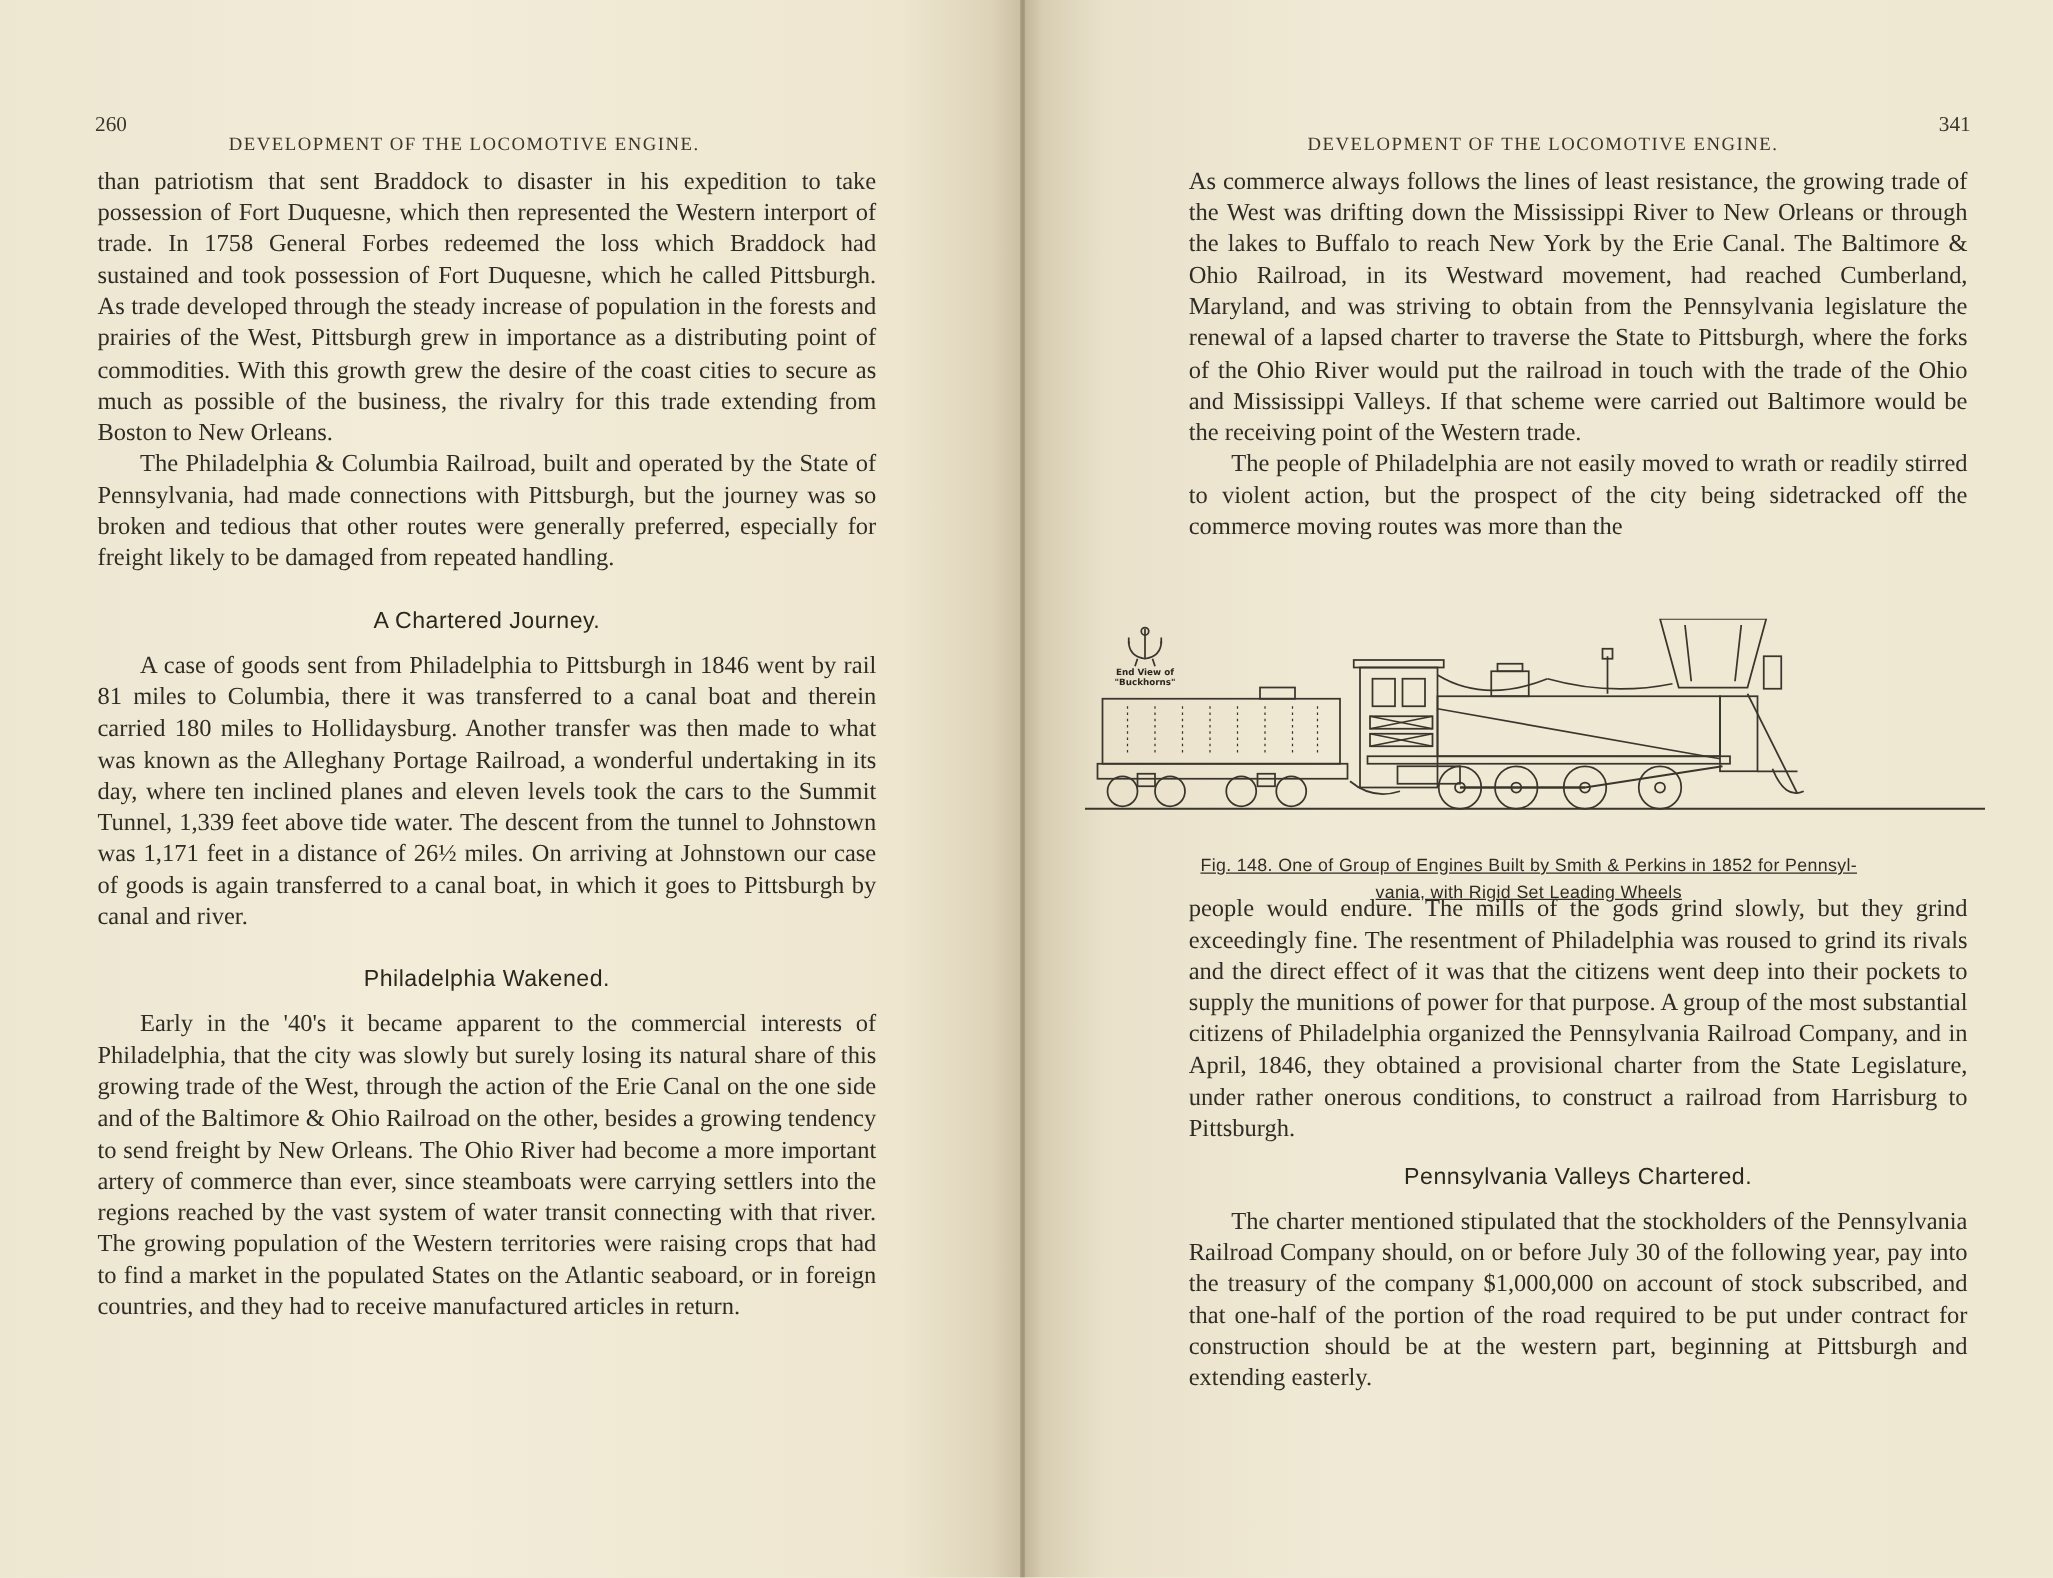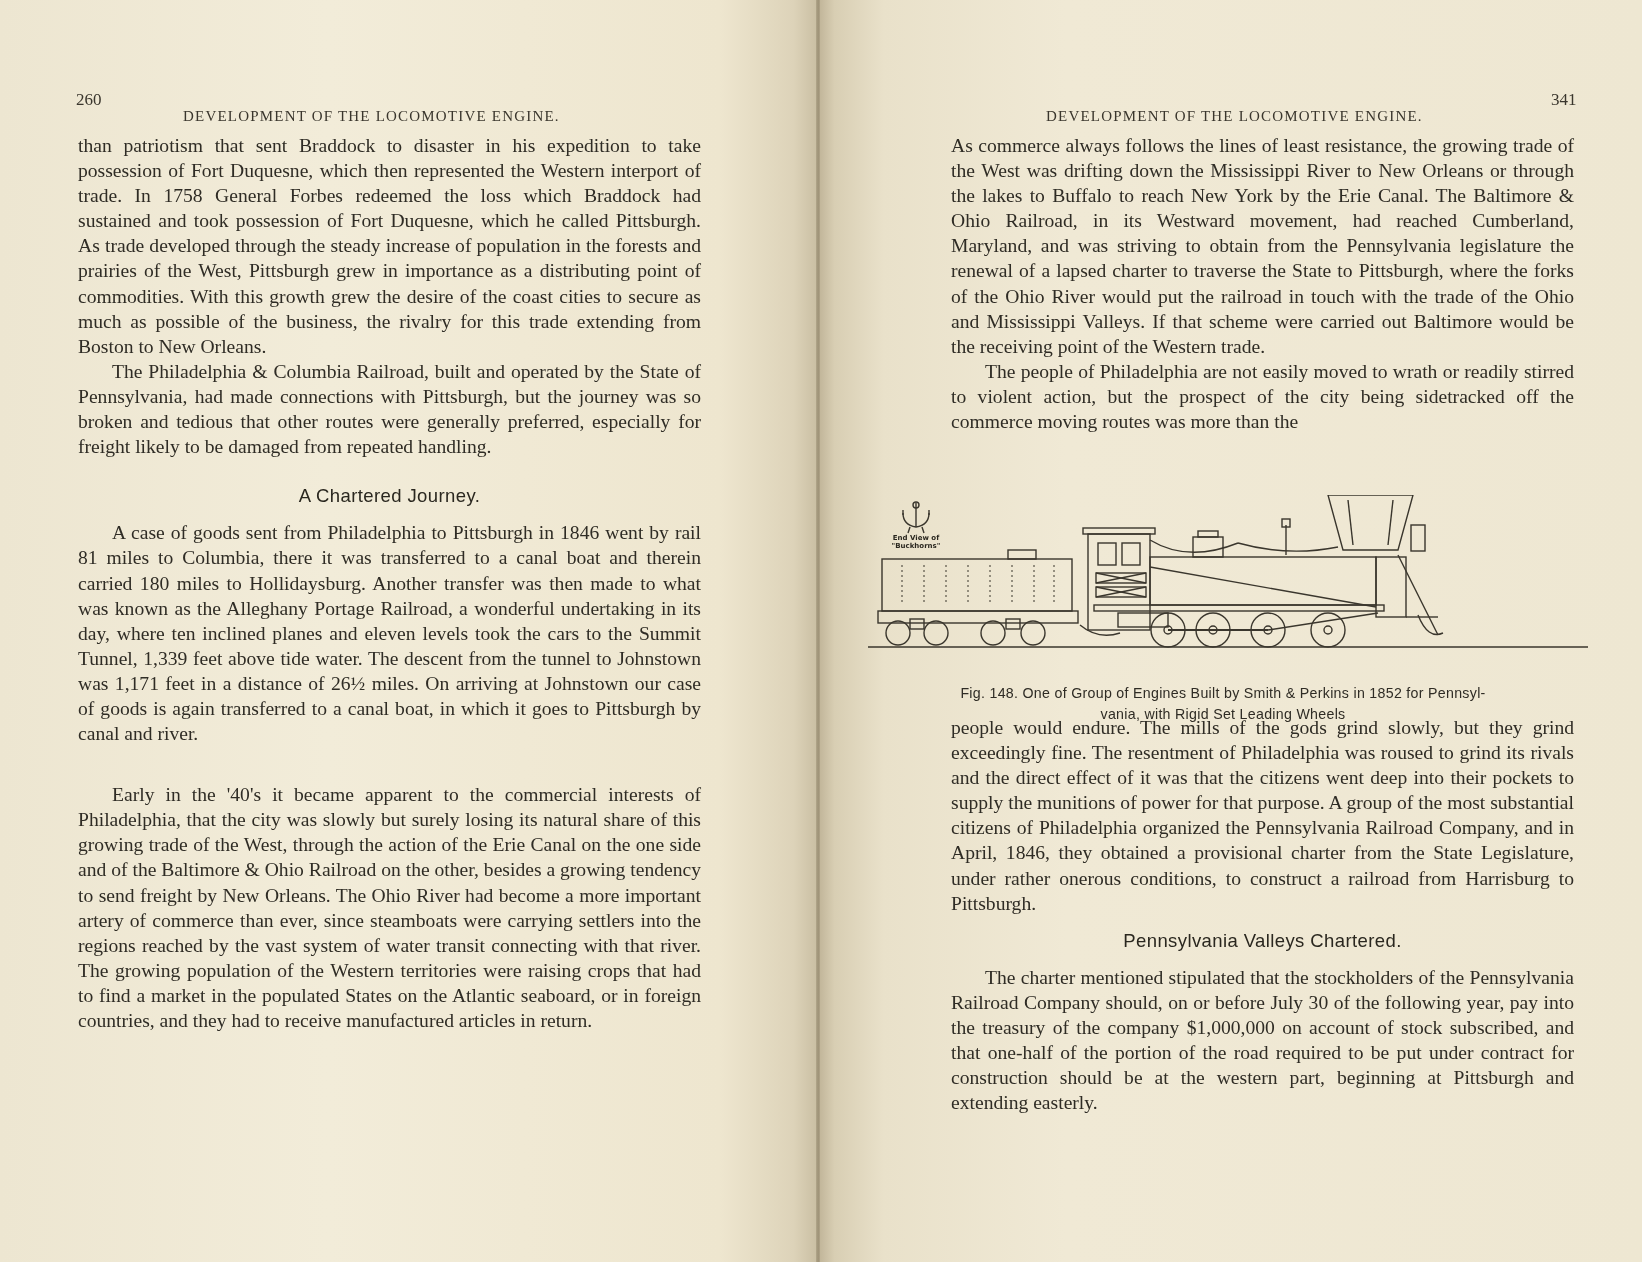--- a/index.html
+++ b/index.html
@@ -51,41 +51,42 @@
     .h-gap1 { height: 24px; }
     .h-gap2 { height: 12px; }
 
     .figure {
       position: absolute; left: 40px; top: 495px; width: 740px; height: 230px;
     }
     .fig-caption {
       position: absolute; left: 80px; top: 683px; width: 650px;
       text-align: center;
       font-family: "Liberation Sans", "DejaVu Sans", sans-serif;
-      font-size: 14.2px; line-height: 21px; letter-spacing: 0.3px; color: #2f2c25;
+      font-size: 14.2px; line-height: 21px; letter-spacing: 0.3px; color: #2f2c25; text-decoration: underline;
     }
     .col.part2 { top: 715px; }
   </style>
 </head>
 <body>
 
 <div class="spread">
 
   <div class="page left">
     <span class="page-num">260</span>
     <span class="running-head">DEVELOPMENT OF THE LOCOMOTIVE ENGINE.</span>
 
     <div class="col">
       <p>than patriotism that sent Braddock to disaster in his expedition to take possession of Fort Duquesne, which then represented the Western interport of trade. In 1758 General Forbes redeemed the loss which Braddock had sustained and took possession of Fort Duquesne, which he called Pittsburgh. As trade developed through the steady increase of population in the forests and prairies of the West, Pittsburgh grew in importance as a distributing point of commodities. With this growth grew the desire of the coast cities to secure as much as possible of the business, the rivalry for this trade extending from Boston to New Orleans.</p>
       <p class="indent">The Philadelphia &amp; Columbia Railroad, built and operated by the State of Pennsylvania, had made connections with Pittsburgh, but the journey was so broken and tedious that other routes were generally preferred, especially for freight likely to be damaged from repeated handling.</p>
       <div class="h-gap1"></div>
       <h3>A Chartered Journey.</h3>
       <div class="h-gap2"></div>
       <p class="indent">A case of goods sent from Philadelphia to Pittsburgh in 1846 went by rail 81 miles to Columbia, there it was transferred to a canal boat and therein carried 180 miles to Hollidaysburg. Another transfer was then made to what was known as the Alleghany Portage Railroad, a wonderful undertaking in its day, where ten inclined planes and eleven levels took the cars to the Summit Tunnel, 1,339 feet above tide water. The descent from the tunnel to Johnstown was 1,171 feet in a distance of 26½ miles. On arriving at Johnstown our case of goods is again transferred to a canal boat, in which it goes to Pittsburgh by canal and river.</p>
       <div class="h-gap1"></div>
+      <h3>Philadelphia Wakened.</h3>
       <div class="h-gap2"></div>
       <p class="indent">Early in the '40's it became apparent to the commercial interests of Philadelphia, that the city was slowly but surely losing its natural share of this growing trade of the West, through the action of the Erie Canal on the one side and of the Baltimore &amp; Ohio Railroad on the other, besides a growing tendency to send freight by New Orleans. The Ohio River had become a more important artery of commerce than ever, since steamboats were carrying settlers into the regions reached by the vast system of water transit connecting with that river. The growing population of the Western territories were raising crops that had to find a market in the populated States on the Atlantic seaboard, or in foreign countries, and they had to receive manufactured articles in return.</p>
     </div>
   </div>
 
   <div class="page right">
     <span class="running-head">DEVELOPMENT OF THE LOCOMOTIVE ENGINE.</span>
     <span class="page-num">341</span>
 
     <div class="col">

